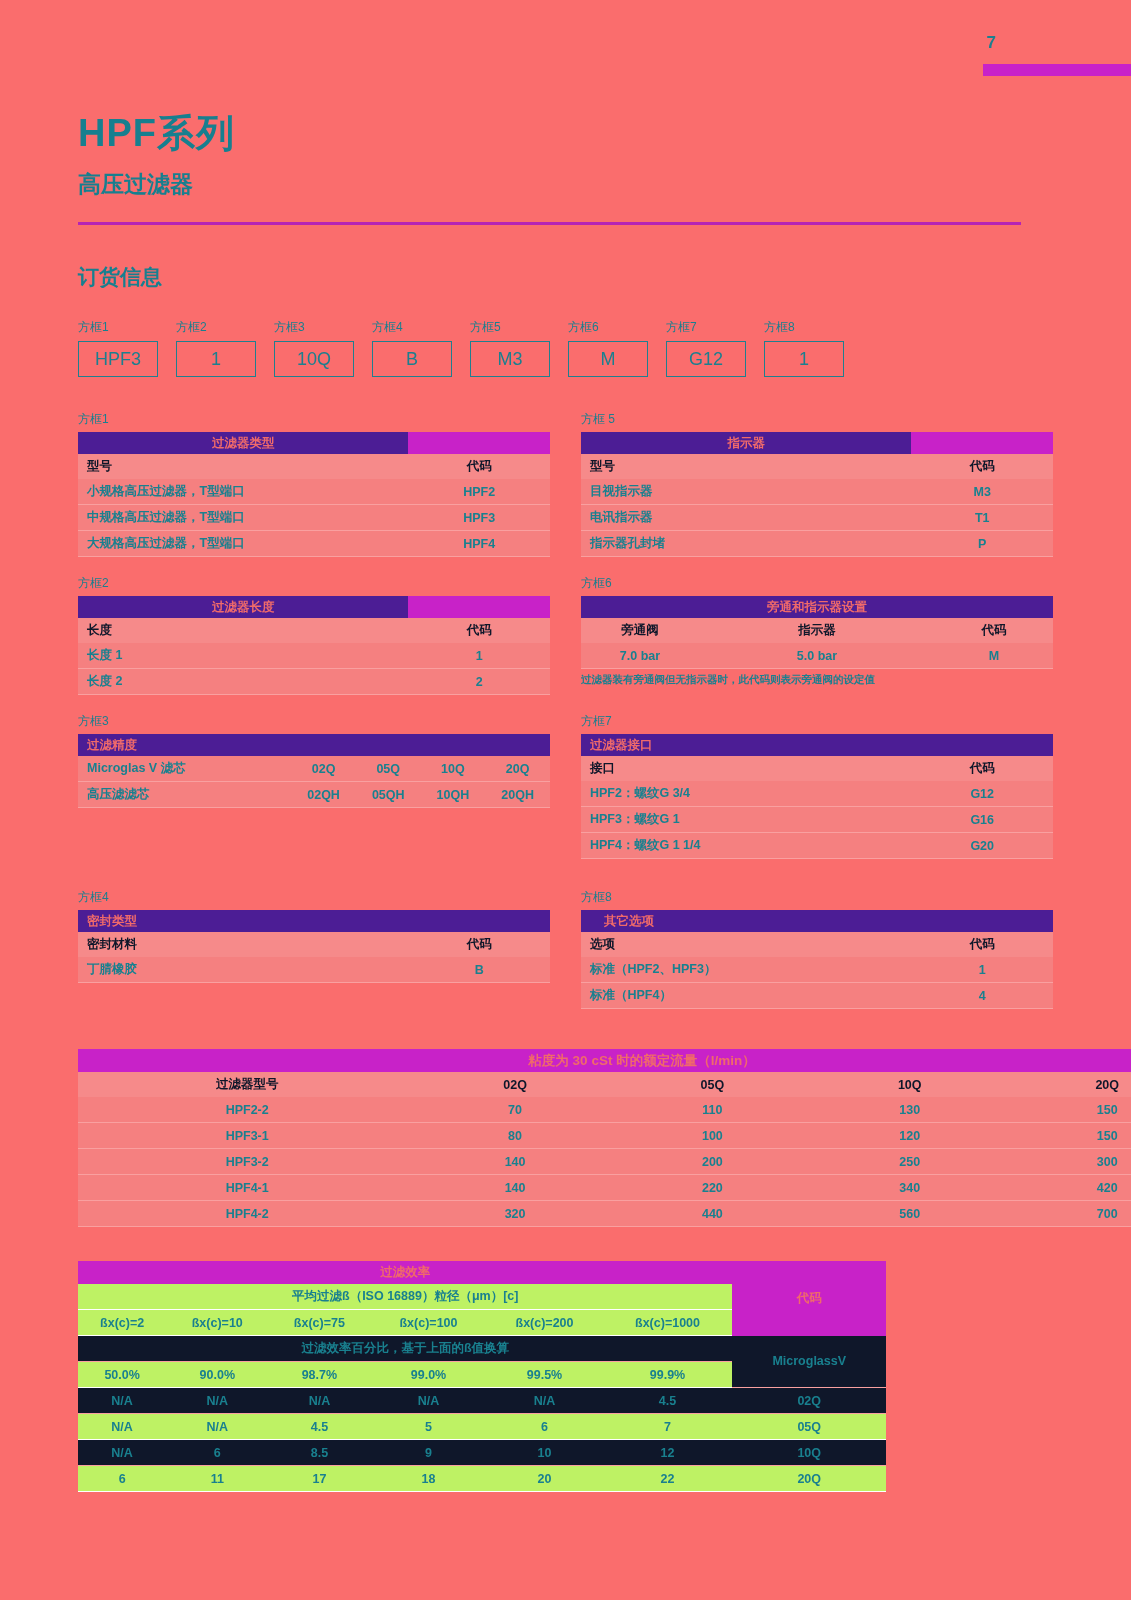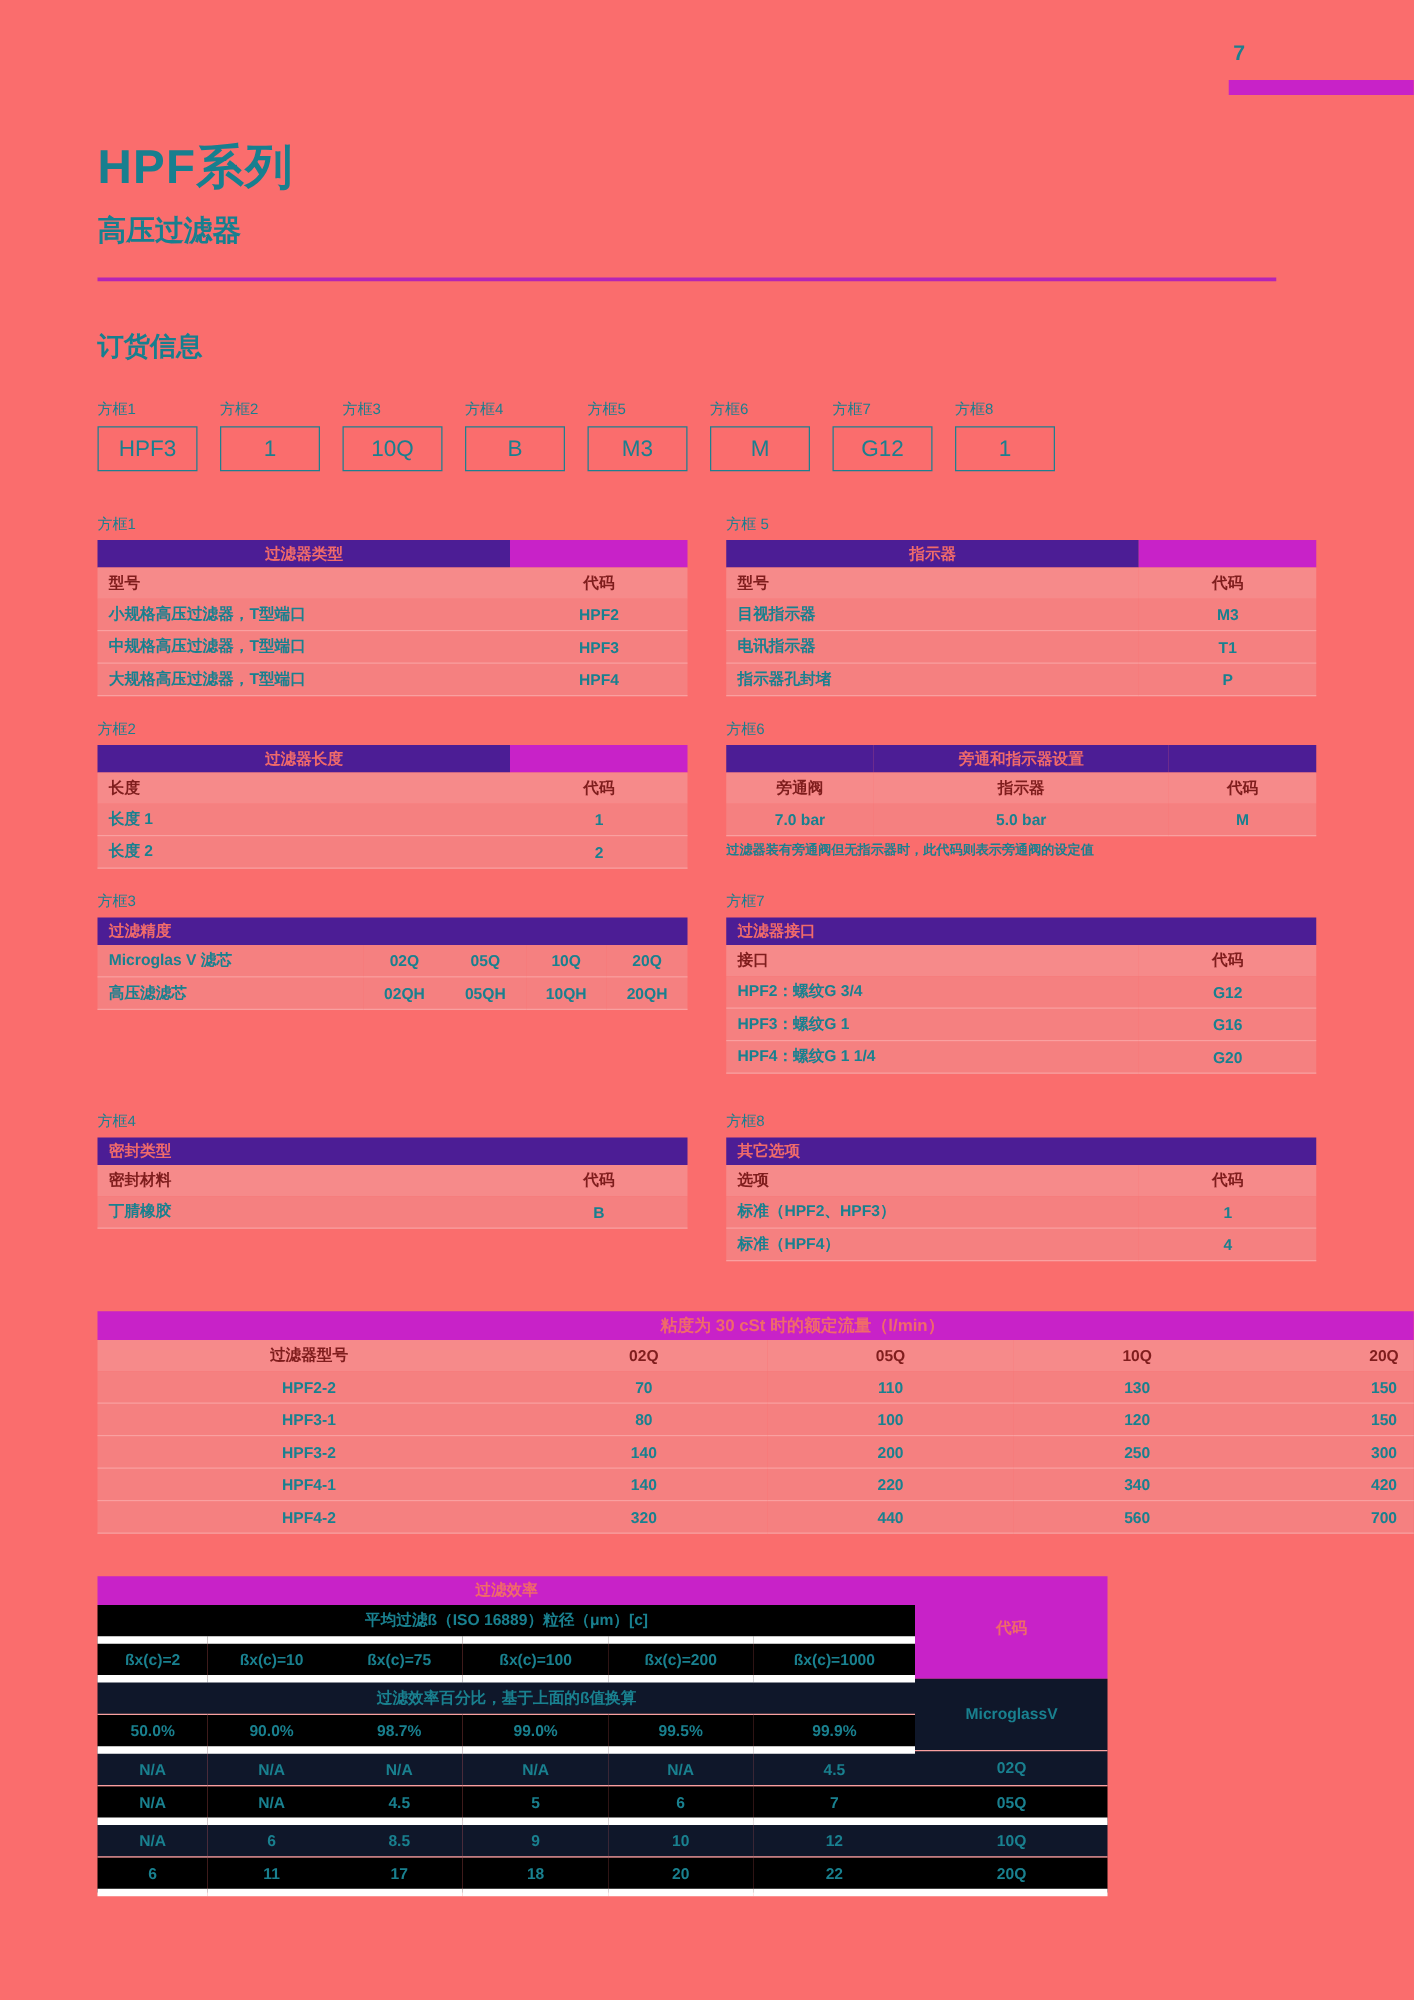--- a/index.html
+++ b/index.html
@@ -61,41 +61,41 @@
   .hdr td{
     background:#4c1d95;color:#f06a6a;font-weight:bold;height:22px;
     text-align:center;font-size:12.5px;
   }
   .hdr td.empty{background:#c822c8;}
   tr.row td{
     height:25px;background:#f58080;border-bottom:1px solid #f9a0a0;
     color:#19808f;font-weight:bold;
   }
   tr.sub td{
-    height:25px;background:#f68a8a;color:#7f1d1d;font-weight:bold;
+    height:25px;background:#f68a8a;color:#0f172a;font-weight:bold;
   }
   td.l{text-align:left;padding-left:9px;}
   td.c{text-align:center;}
   .note{font-size:10.5px;color:#1b7f8f;margin-top:4px;font-weight:bold;}
 
   
   .wide{margin:40px 0 0 78px;width:1128px;}
   .wide .title td{
     background:#c822c8;color:#f06a6a;font-weight:bold;height:23px;
     text-align:center;font-size:13.5px;
   }
   .wide table{font-size:12.5px;}
   .wide tr.row td{height:25px;}
 
   
   .eff{margin:34px 0 60px 78px;width:808px;position:relative;}
   .eff table{border-collapse:collapse;width:100%;}
   .eff td{font-size:12.5px;font-weight:bold;color:#19808f;text-align:center;}
   .eff .magenta{background:#c822c8;color:#f06a6a;font-weight:bold;}
-  .eff .pink{background:#000000;border-bottom:6px solid #ffffff;}
+  .eff .pink{background:#bef264;border-bottom:1px solid #ffffff;}
   .eff .pink2{background:#0f172a;border-bottom:1px solid #f9a0a0;}
   .eff .h23{height:23px;}
   .eff .h25{height:25px;}
 </style>
 </head>
 <body>
 
 <div class="page">
 
   <div class="pagenum">7</div>
@@ -318,21 +318,21 @@
         </tr>
       </tbody>
         </table>
     </div>
 
     <div class="blk" style="margin-top:30px">
       <div class="cap">方框8</div>
       <table>
         <tbody>
             <tr class="hdr">
-          <td colspan="2" style="text-align:left;padding-left:9px">其它选项</td>
+          <td colspan="2" style="text-align:left;padding-left:23px">其它选项</td>
         </tr>
         <tr class="sub">
           <td class="l" style="width:70%">选项</td>
           <td class="c">代码</td>
         </tr>
         <tr class="row">
           <td class="l">标准（HPF2、HPF3）</td>
           <td class="c">1</td>
         </tr>
         <tr class="row">

